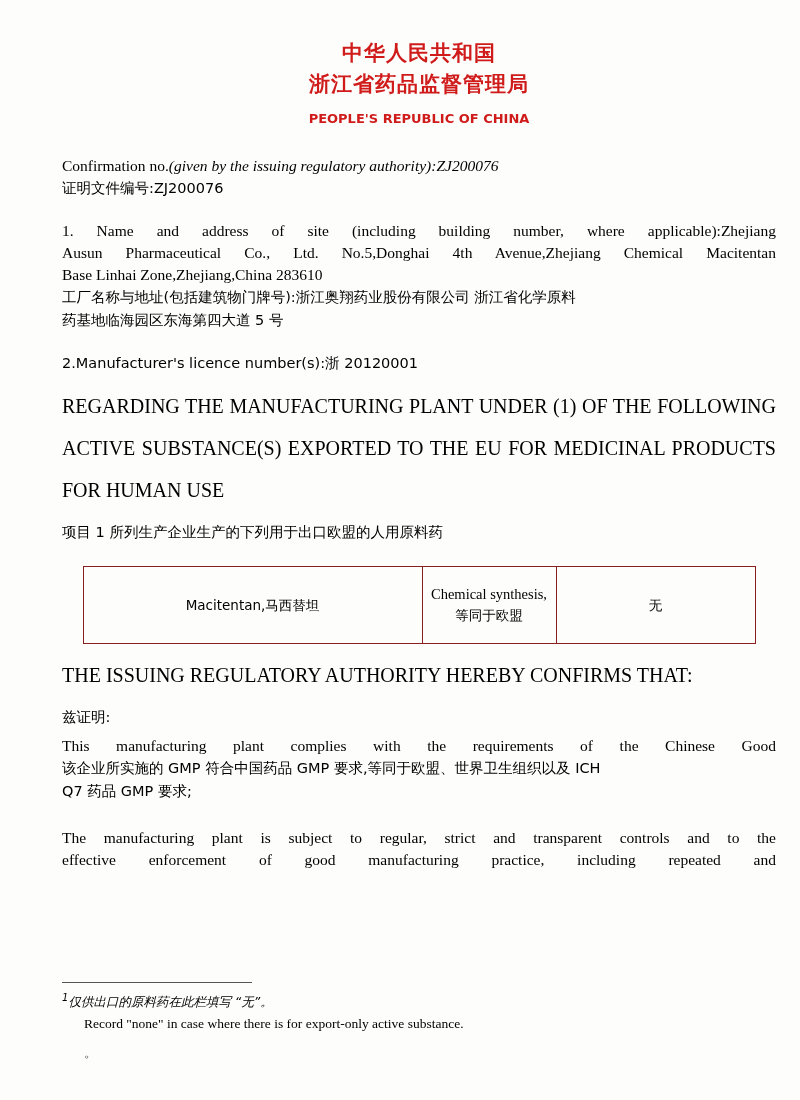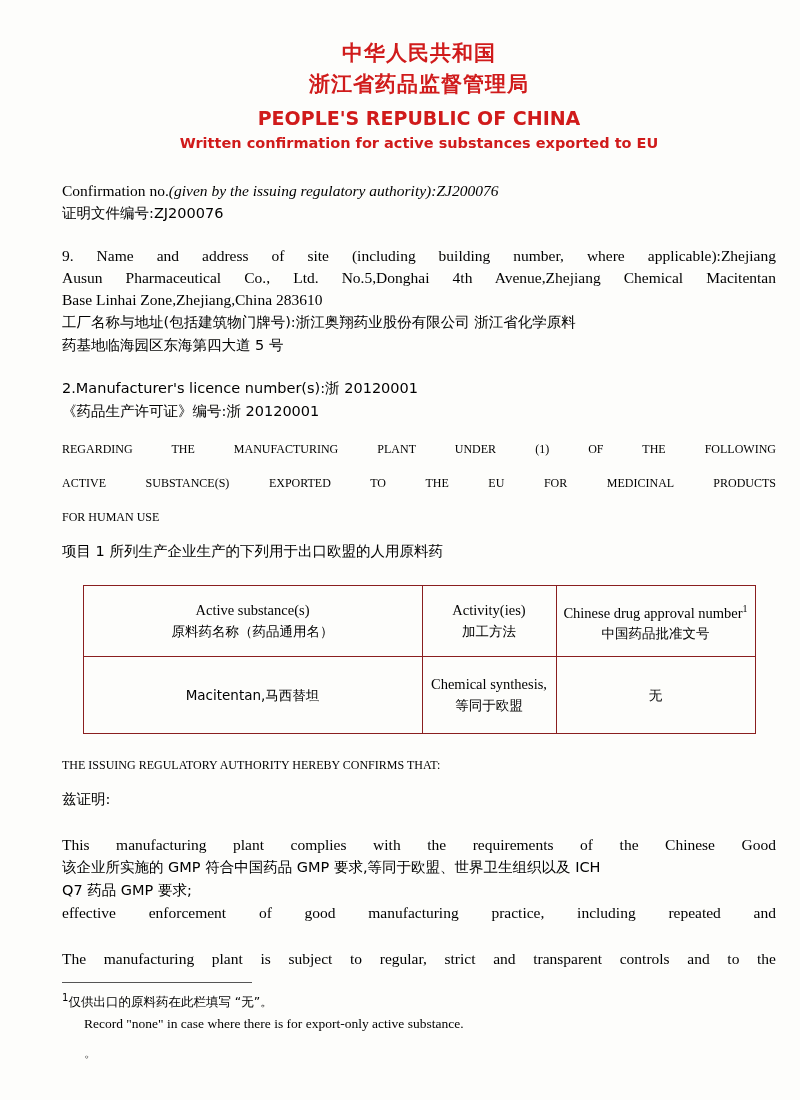--- a/index.html
+++ b/index.html
@@ -38,43 +38,43 @@
     margin: 0;
   }
   .hdr-gap {
     height: 6px;
   }
   .hdr-en1, .hdr-en2, .hdr-en3 {
     font-family: "DejaVu Sans", sans-serif;
     font-weight: bold;
     margin: 0;
   }
-  .hdr-en1 { font-size: 19px; line-height: 25px; }
+  .hdr-en1 { font-size: 13px; line-height: 25px; }
   .hdr-en2 { font-size: 15px; line-height: 25px; }
   .hdr-en3 { font-size: 14.5px; line-height: 25px; }
 
   
   .blk {
     font-size: 15.5px;
     line-height: 22px;
     text-align: justify;
     margin: 0;
   }
   .mt18 { margin-top: 20px; }
   .mt14 { margin-top: 15px; }
-  .mt10 { margin-top: 23px; }
+  .mt10 { margin-top: 6px; }
   .mt22 { margin-top: 24px; }
   .cjk {
     font-family: "DejaVu Sans", sans-serif;
     font-size: 14.5px;
     line-height: 23px;
   }
   .ital { font-style: italic; }
   .caps {
-    font-size: 12px;
+    font-size: 20px;
     line-height: 22px;
   }
   .justify-stretch {
     text-align: justify;
     text-align-last: justify;
   }
   
   table.subst {
     border-collapse: collapse;
     width: 645px;
@@ -115,20 +115,21 @@
     width: 190px;
     height: 0;
     border-top: 1px solid #555;
     margin: 0 0 5px 0;
   }
   .fn-cn {
     font-family: "DejaVu Sans", sans-serif;
     font-size: 12.5px;
     line-height: 19px;
     margin: 0;
+    font-style: italic;
   }
   .fn-en {
     font-size: 13.5px;
     line-height: 20px;
     margin: 3px 0 0 22px;
   }
   .fn-dot {
     margin: 10px 0 0 22px;
     font-size: 13px;
     color: #333;
@@ -137,86 +138,70 @@
 </head>
 <body>
 
 <div class="page">
 
   <div class="header">
     <p class="hdr-cn">中华人民共和国</p>
     <p class="hdr-cn">浙江省药品监督管理局</p>
     <div class="hdr-gap"></div>
     <p class="hdr-en1">PEOPLE'S REPUBLIC OF CHINA</p>
-    <p class="hdr-en3">Written confirmation for active substances exported to EU</p>
   </div>
 
   <div class="mt22">
     <p class="blk"><span>Confirmation no.</span><span class="ital">(given by the issuing regulatory authority)</span><span class="ital">:</span><span class="ital">ZJ200076</span></p>
     <p class="blk cjk"><span>证明文件编号:</span><span>ZJ200076</span></p>
   </div>
 
   <div class="mt18">
-    <p class="blk justify-stretch">9. Name  and  address  of  site  (including  building  number,  where  applicable):Zhejiang</p>
+    <p class="blk justify-stretch">1. Name  and  address  of  site  (including  building  number,  where  applicable):Zhejiang</p>
     <p class="blk justify-stretch">Ausun Pharmaceutical Co., Ltd.    No.5,Donghai 4th Avenue,Zhejiang Chemical Macitentan</p>
     <p class="blk">Base Linhai Zone,Zhejiang,China 283610</p>
     <p class="blk cjk">工厂名称与地址(包括建筑物门牌号):浙江奥翔药业股份有限公司   浙江省化学原料</p>
     <p class="blk cjk">药基地临海园区东海第四大道 5 号</p>
   </div>
 
   <div class="mt18">
     <p class="blk cjk">2.Manufacturer's licence number(s):浙 20120001</p>
-    <p class="blk cjk">《药品生产许可证》编号:浙 20120001</p>
   </div>
 
   <div class="mt14">
     <p class="caps justify-stretch">REGARDING THE MANUFACTURING PLANT UNDER (1) OF THE FOLLOWING</p>
     <p class="caps justify-stretch">ACTIVE SUBSTANCE(S) EXPORTED TO THE EU FOR MEDICINAL PRODUCTS</p>
     <p class="caps">FOR HUMAN USE</p>
     <p class="blk cjk">项目 1 所列生产企业生产的下列用于出口欧盟的人用原料药</p>
   </div>
 
   <table class="subst">
     <tbody>
-        <tr class="th-row">
-      <td class="col1">
-        <div>Active substance(s)</div>
-        <div class="zh">原料药名称（药品通用名）</div>
-      </td>
-      <td class="col2">
-        <div>Activity(ies)</div>
-        <div class="zh">加工方法</div>
-      </td>
-      <td class="col3">
-        <div><span>Chinese drug approval number</span><sup class="fn">1</sup></div>
-        <div class="zh">中国药品批准文号</div>
-      </td>
-    </tr>
     <tr class="body-row">
       <td class="col1">
         <span class="zh">Macitentan,马西替坦</span>
       </td>
       <td class="col2">
         <span>Chemical synthesis,</span><span class="zh">等同于欧盟</span>
       </td>
       <td class="col3">
         <span class="zh">无</span>
       </td>
     </tr>
   </tbody>
     </table>
 
   <div class="mt18">
     <p class="caps">THE ISSUING REGULATORY AUTHORITY HEREBY CONFIRMS THAT:</p>
     <p class="blk cjk">兹证明:</p>
     <p class="blk justify-stretch mt10">This  manufacturing  plant  complies  with  the  requirements  of  the  Chinese  Good</p>
     <p class="blk cjk">该企业所实施的 GMP 符合中国药品 GMP 要求,等同于欧盟、世界卫生组织以及 ICH</p>
     <p class="blk cjk">Q7 药品 GMP 要求;</p>
+    <p class="blk justify-stretch mt22">The  manufacturing  plant  is  subject  to  regular,  strict  and  transparent  controls  and  to  the</p>
     <p class="blk justify-stretch">effective    enforcement    of    good    manufacturing    practice,    including    repeated    and</p>
-    <p class="blk justify-stretch mt22">The  manufacturing  plant  is  subject  to  regular,  strict  and  transparent  controls  and  to  the</p>
   </div>
 
   <div class="footnote-wrap">
     <div class="fn-rule"></div>
     <p class="fn-cn"><sup class="fn">1</sup><span>仅供出口的原料药在此栏填写 “无”。</span></p>
     <p class="fn-en">Record "none" in case where there is for export-only active substance.</p>
     <p class="fn-dot">。</p>
   </div>
 
 </div>

